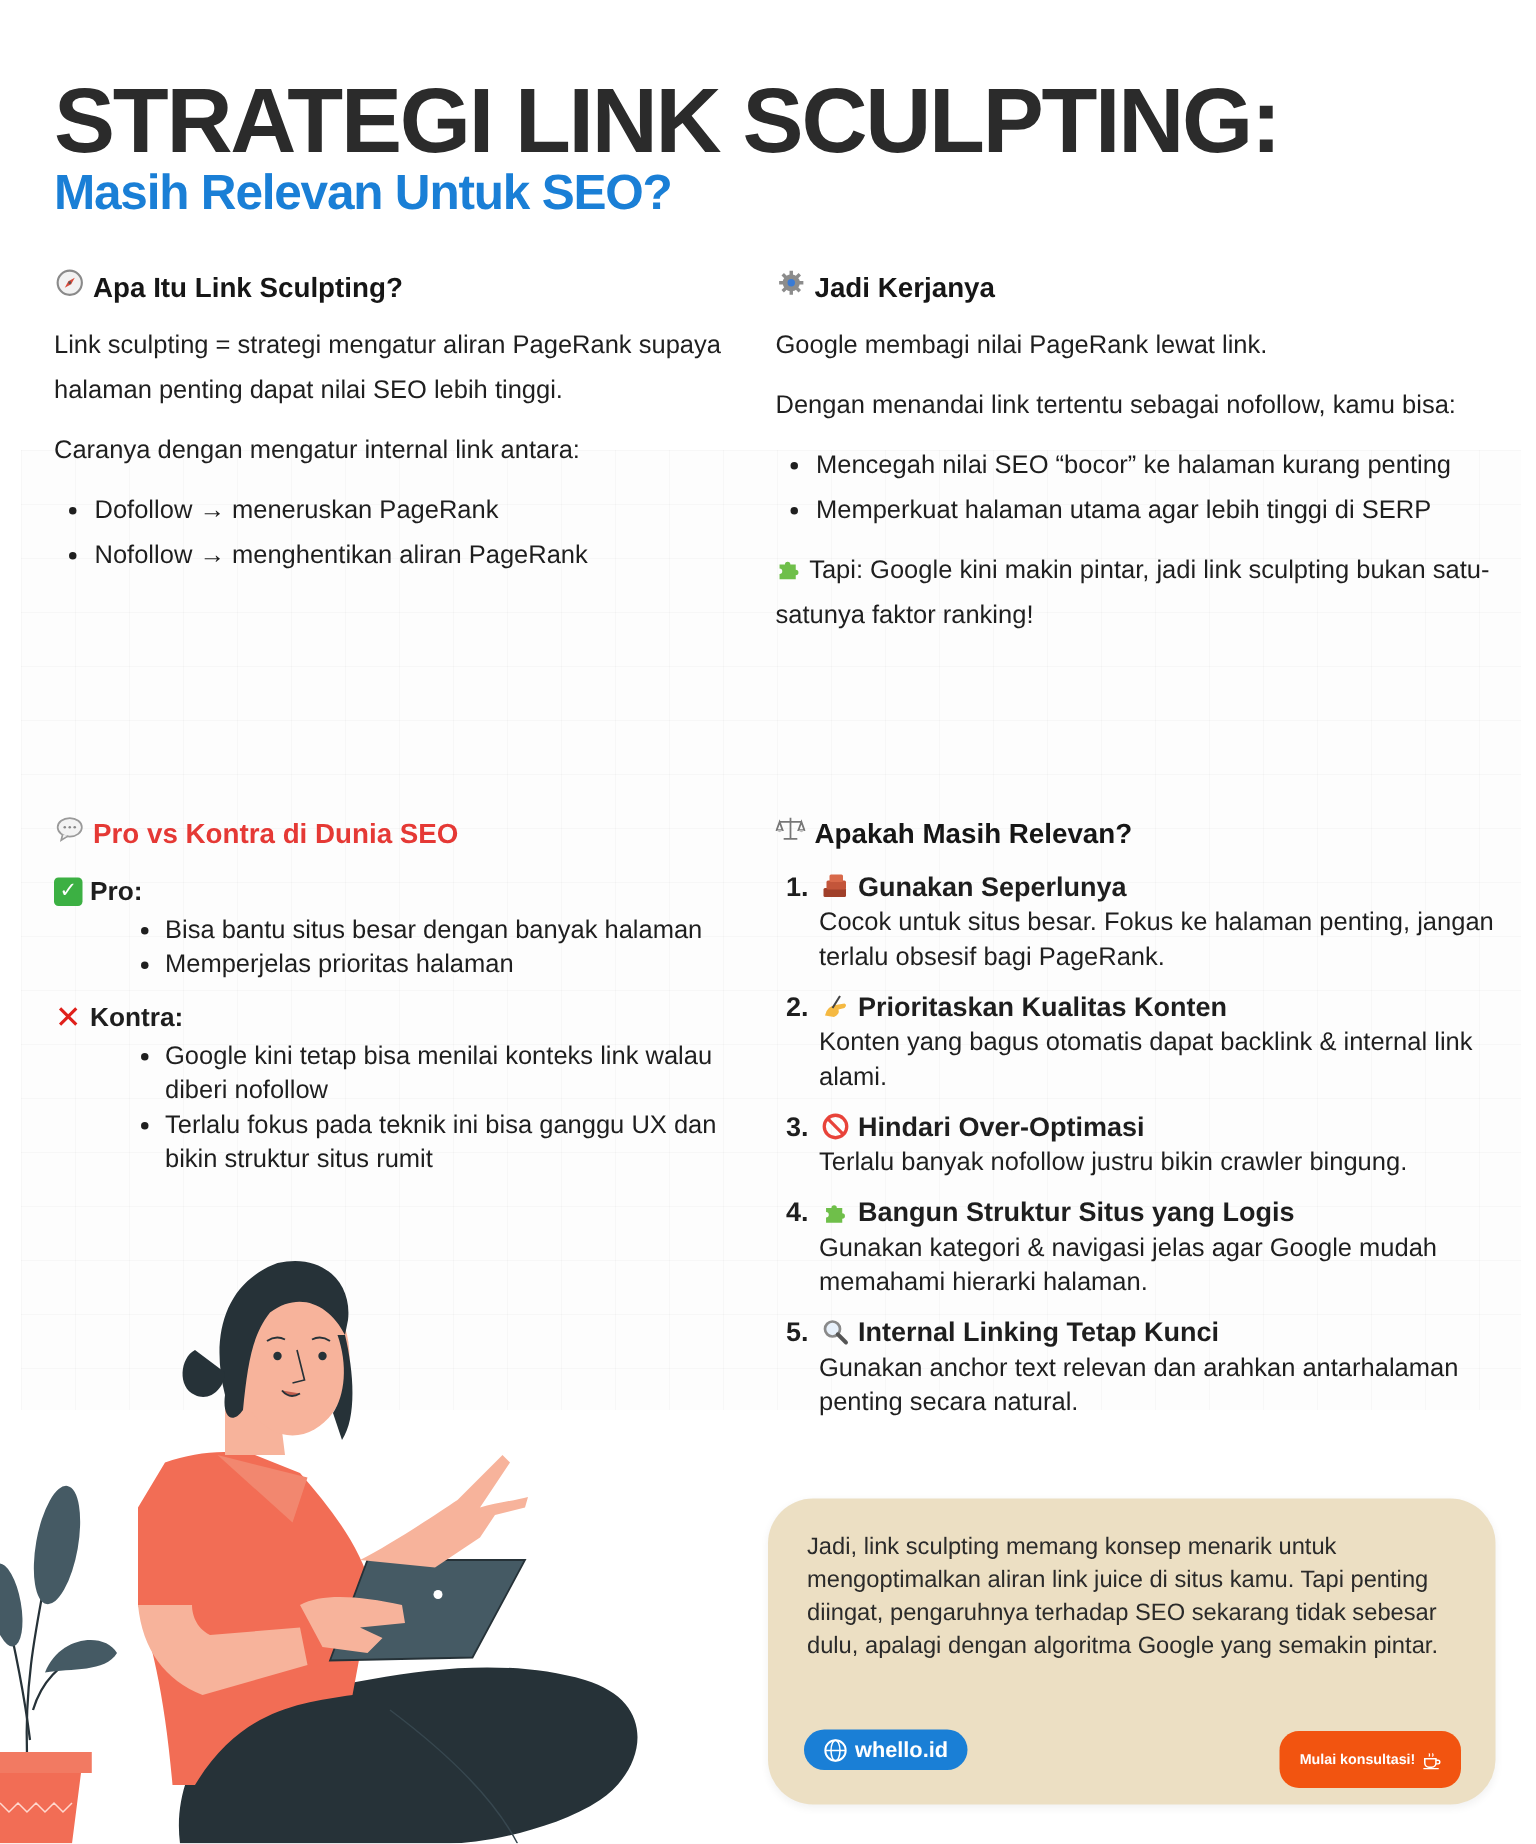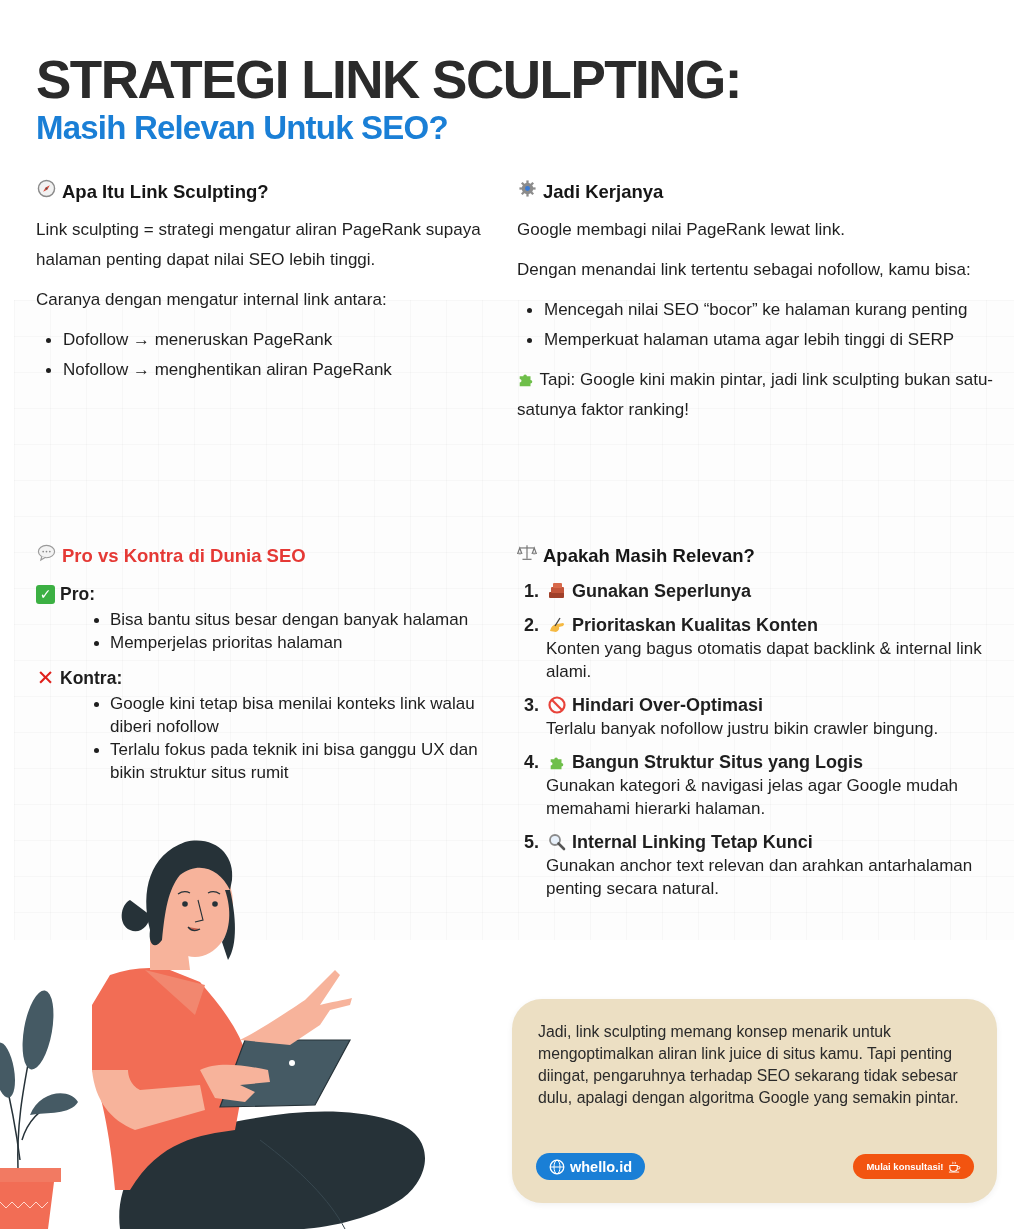--- a/index.html
+++ b/index.html
@@ -17,21 +17,21 @@
       linear-gradient(to right, rgba(0,0,0,0.025) 1px, transparent 1px),
       linear-gradient(to bottom, rgba(0,0,0,0.025) 1px, transparent 1px);
     background-size: 36px 36px;
     z-index: 0;
   }
   .page { position: absolute; inset: 0; z-index: 1; }
 
   .title {
     position: absolute; left: 36px; top: 50px;
     font-family: "Liberation Sans", sans-serif;
-    font-weight: 700; font-size: 53px; letter-spacing: -1.5px;
+    font-weight: 700; font-size: 61px; letter-spacing: -1.5px;
     color: #2b2b2b; line-height: 60px;
   }
   .subtitle {
     position: absolute; left: 36px; top: 108px;
     font-weight: 700; font-size: 33px; letter-spacing: -0.8px;
     color: #1a7fd6; line-height: 40px;
   }
 
   .section { position: absolute; }
   .sec-h {
@@ -74,21 +74,21 @@
     position: absolute; left: 26px; top: 22px; width: 440px;
     font-size: 15.8px; line-height: 22px; color: #2a2a2a;
   }
   .btn-site {
     position: absolute; left: 24px; top: 154px; height: 27px; width: 109px;
     background: #1a7fd6; color: #fff; border-radius: 14px;
     display: flex; align-items: center; justify-content: center; gap: 5px;
     font-size: 14.5px; font-weight: 700;
   }
   .btn-cta {
-    position: absolute; left: 341px; top: 155px; height: 25px; width: 121px;
+    position: absolute; left: 341px; top: 155px; height: 38px; width: 121px;
     background: #f25410; color: #fff; border-radius: 13px;
     display: flex; align-items: center; justify-content: center; gap: 4px;
     font-size: 9.5px; font-weight: 700;
   }
 
   .illus { position: absolute; left: 0; top: 830px; width: 480px; height: 399px; }
 </style>
 </head>
 <body>
 
@@ -206,20 +206,21 @@
         <span class="n">1.</span>
         <span style="display:inline-block;width:20px;height:18px;">
           <svg width="20" height="18" viewBox="0 0 20 18">
               <rect x="2" y="10" width="15" height="6" rx="1" fill="#a0402a"></rect>
               <rect x="4" y="5" width="13" height="6" rx="1" fill="#c3553a"></rect>
               <rect x="6" y="1" width="9" height="5" rx="1" fill="#d8694a"></rect>
             </svg>
         </span>
         <span>Gunakan Seperlunya</span>
       </div>
+      <div class="num-d">Cocok untuk situs besar. Fokus ke halaman penting, jangan terlalu obsesif bagi PageRank.</div>
     </div>
 
     <div class="num-item">
       <div class="num-h">
         <span class="n">2.</span>
         <span style="display:inline-block;width:20px;height:18px;">
           <svg width="20" height="18" viewBox="0 0 20 18">
               <path d="M3 15 Q4 9 10 8 L16 7 Q18 8 16 10 L12 11 Q13 14 9 16 Z" fill="#f5b942"></path>
               <line x1="13" y1="2" x2="8" y2="10" stroke="#444" stroke-width="1.4"></line>
             </svg>

